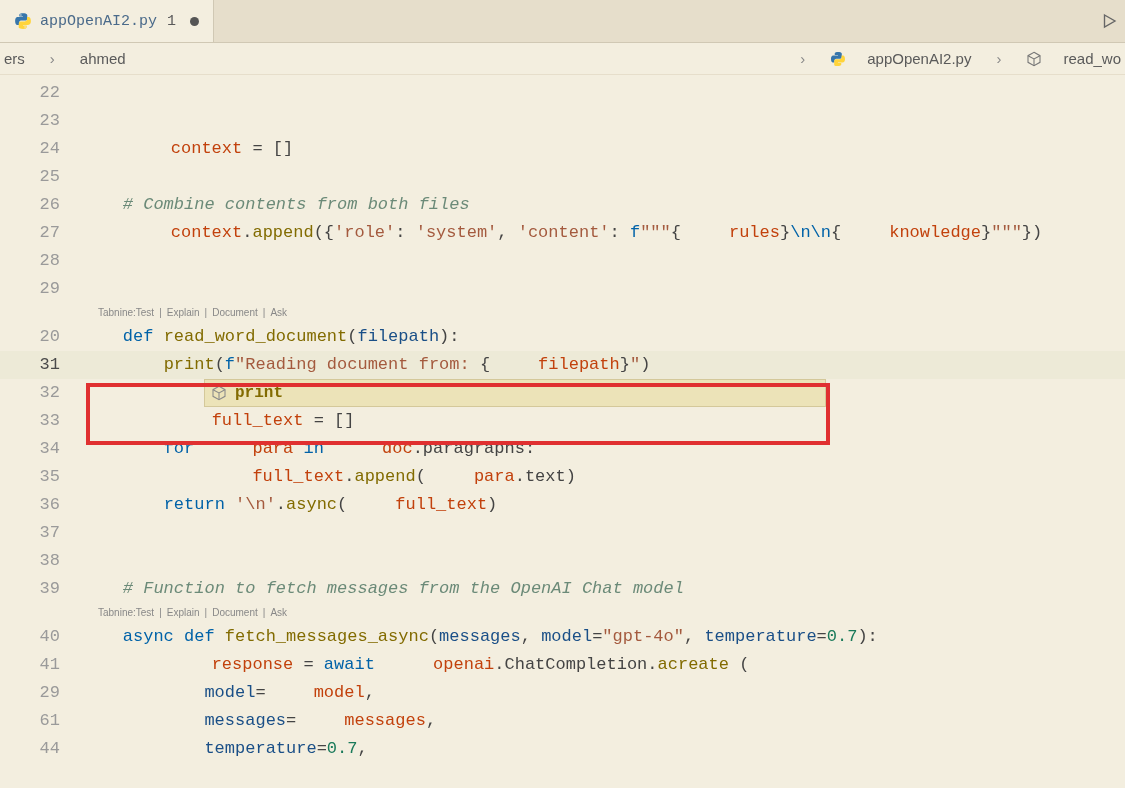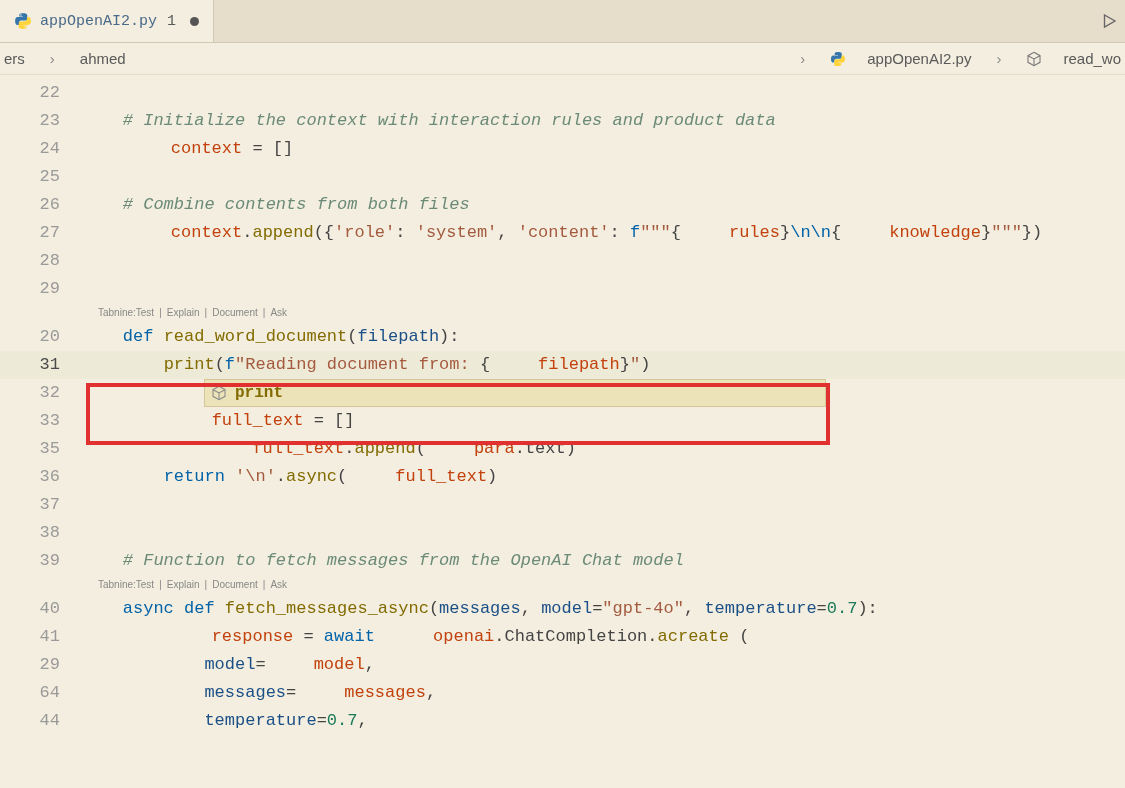--- a/index.html
+++ b/index.html
@@ -195,21 +195,20 @@
   </div>
 </div>
 
 <div class="editor" id="editor">
     <div class="line">
       <div class="gutter">22</div>
       <div class="code"></div>
     </div>
     <div class="line">
       <div class="gutter">23</div>
-      <div class="code"><span>    </span><span class="c-comment"># Initialize the context with interaction rules and product data</span></div>
     </div>
     <div class="line">
       <div class="gutter">24</div>
       <div class="code"><span>    </span><span class="c-var">context</span><span> = []</span></div>
     </div>
     <div class="line">
       <div class="gutter">25</div>
       <div class="code"></div>
     </div>
     <div class="line">
@@ -260,20 +259,24 @@
           </svg>
         </span>
         <span class="suggest-text">print</span>
       </div>
     </div>
     <div class="line">
       <div class="gutter">33</div>
       <div class="code"><span>        </span><span class="c-var">full_text</span><span> = []</span></div>
     </div>
     <div class="line">
+      <div class="gutter">34</div>
+      <div class="code"><span>        </span><span class="c-keyword">for</span><span> </span><span class="c-var">para</span><span> </span><span class="c-keyword">in</span><span> </span><span class="c-var">doc</span><span>.paragraphs:</span></div>
+    </div>
+    <div class="line">
       <div class="gutter">35</div>
       <div class="code"><span>            </span><span class="c-var">full_text</span><span>.</span><span class="c-func">append</span><span>(</span><span class="c-var">para</span><span>.text)</span></div>
     </div>
     <div class="line">
       <div class="gutter">36</div>
       <div class="code"><span>        </span><span class="c-keyword">return</span><span> </span><span class="c-string">'\n'</span><span>.</span><span class="c-func">async</span><span>(</span><span class="c-var">full_text</span><span>)</span></div>
     </div>
     <div class="line">
       <div class="gutter">37</div>
       <div class="code"></div>
@@ -305,21 +308,21 @@
     </div>
     <div class="line">
       <div class="gutter">41</div>
       <div class="code"><span>        </span><span class="c-var">response</span><span> = </span><span class="c-keyword">await</span><span> </span><span class="c-var">openai</span><span>.ChatCompletion.</span><span class="c-func">acreate</span><span> (</span></div>
     </div>
     <div class="line">
       <div class="gutter">29</div>
       <div class="code"><span>            </span><span class="c-param">model</span><span>=</span><span class="c-var">model</span><span>,</span></div>
     </div>
     <div class="line">
-      <div class="gutter">64</div>
+      <div class="gutter">61</div>
       <div class="code"><span>            </span><span class="c-param">messages</span><span>=</span><span class="c-var">messages</span><span>,</span></div>
     </div>
     <div class="line">
       <div class="gutter">44</div>
       <div class="code"><span>            </span><span class="c-param">temperature</span><span>=</span><span class="c-number">0.7</span><span>,</span></div>
     </div>
   </div>
 
 <div class="red-annotation" style="left:86px; top:383px; width:744px; height:62px;"></div>
 

